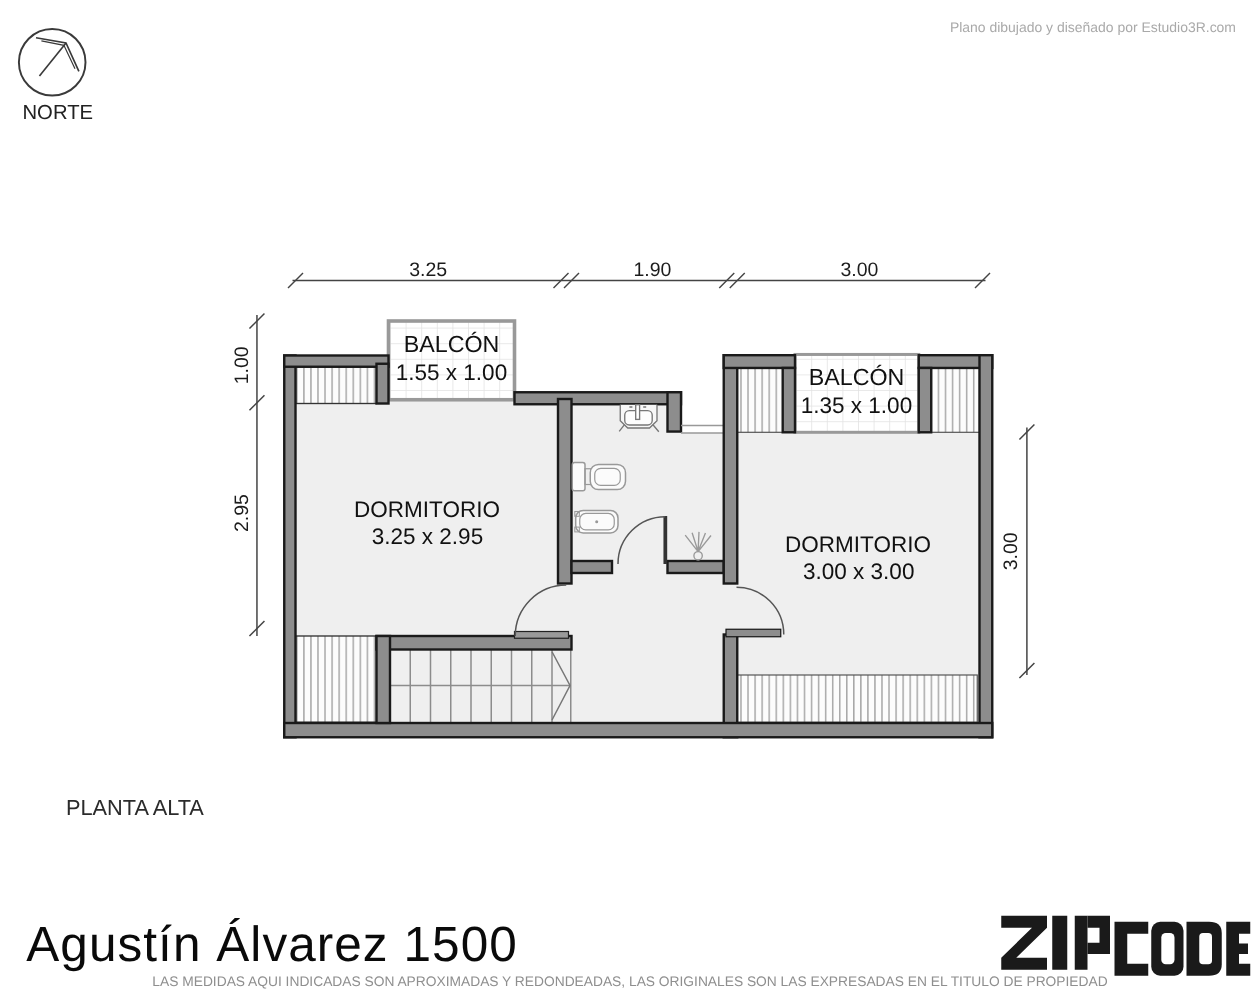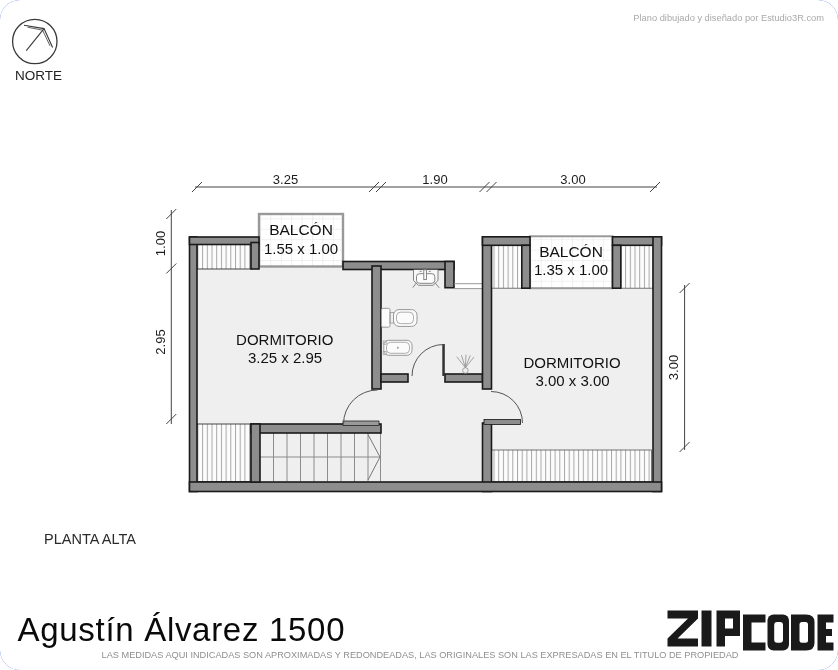--- a/index.html
+++ b/index.html
@@ -1,17 +1,17 @@
 <!DOCTYPE html>
 <html><head>
 <meta charset="utf-8">
 <style>
   html,body{margin:0;padding:0;background:#ffffff;}
   .page{position:relative;width:838px;height:670px;background:#1d4ed8;overflow:hidden;
-        font-family:"Liberation Sans", sans-serif;border-radius:20px;}
+        font-family:"Liberation Sans", sans-serif;}
   svg text{font-family:"Liberation Sans", sans-serif;}
 </style>
 </head>
 <body>
 <div class="page">
 <svg width="838" height="670" viewBox="0 0 838 670" xmlns="http://www.w3.org/2000/svg">
 <defs>
   <pattern id="vhatch" width="4.7" height="8" patternUnits="userSpaceOnUse">
     <rect width="4.7" height="8" fill="#fcfcfc"></rect>
     <rect x="0" width="1" height="8" fill="#a8a8a8"></rect>

